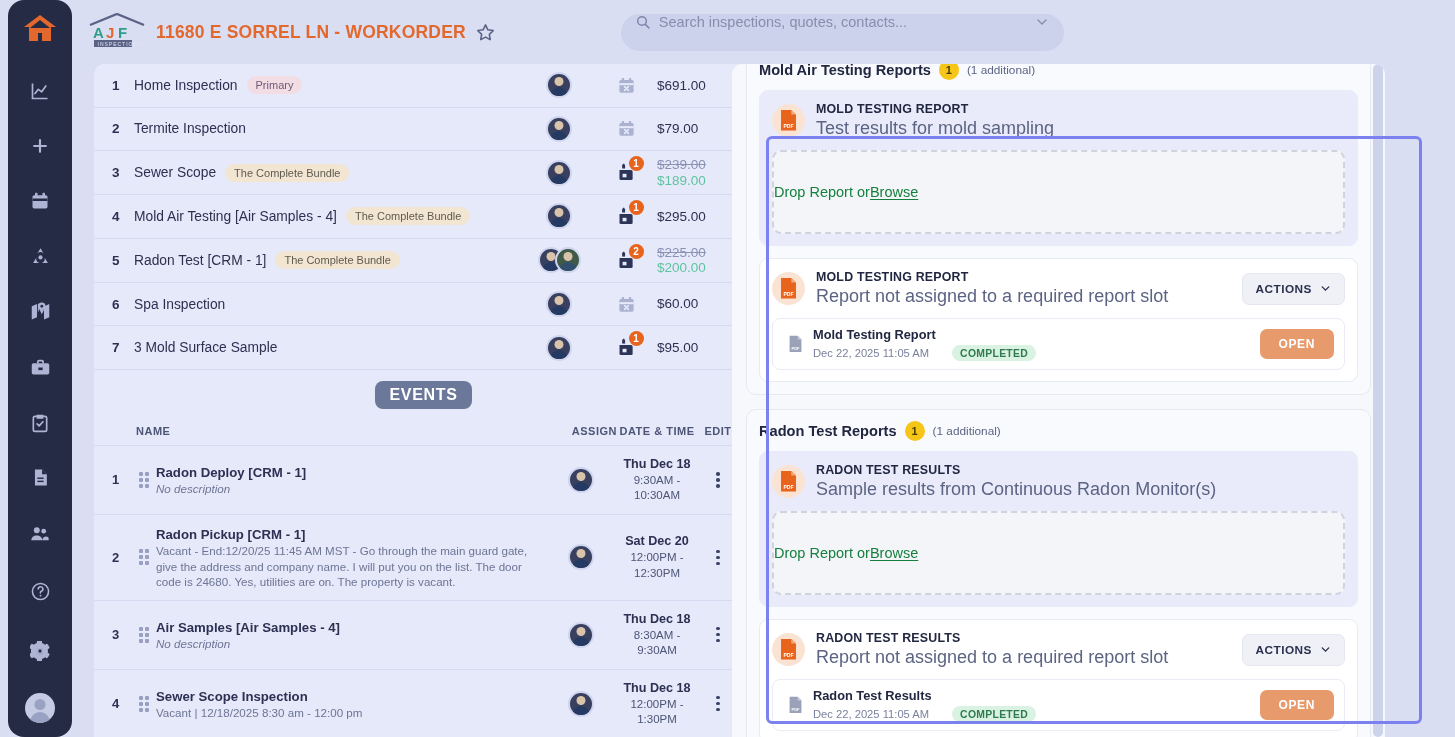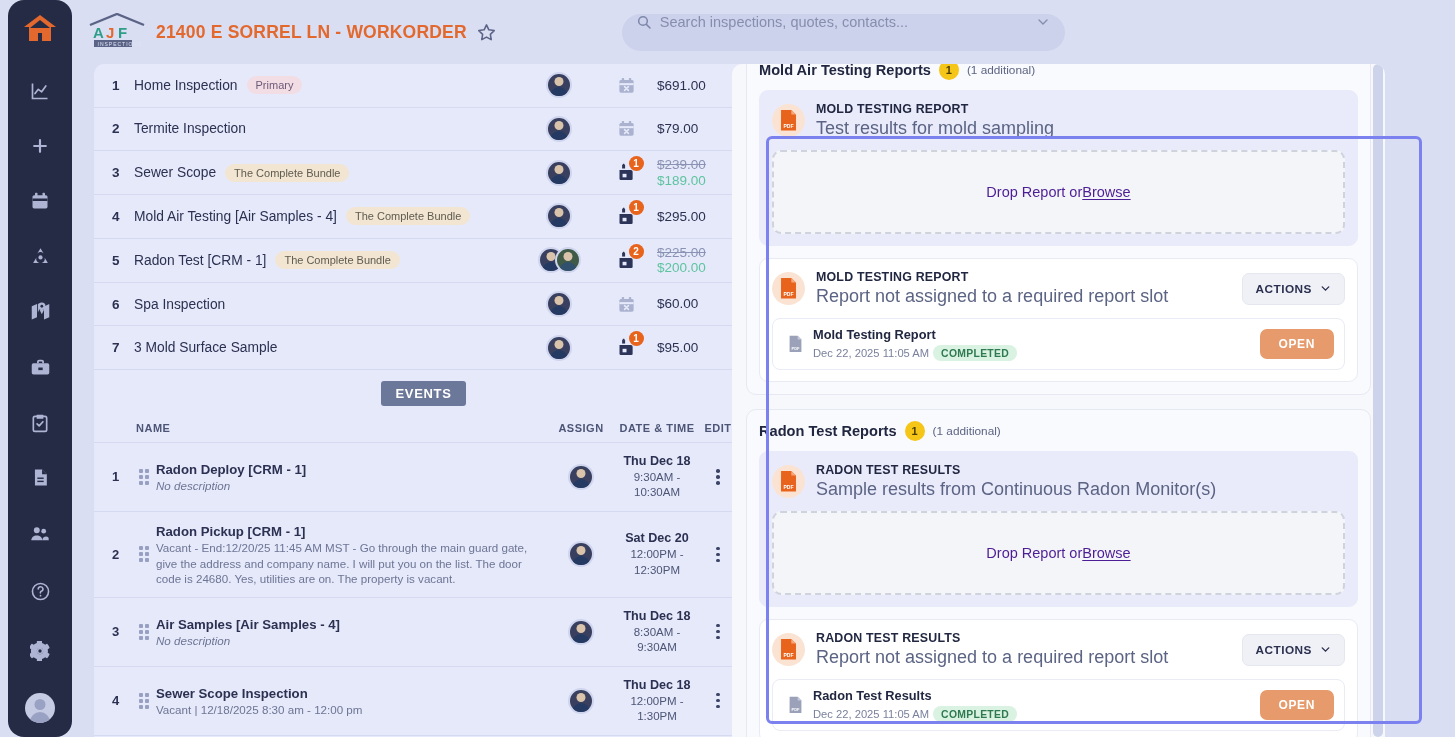--- a/index.html
+++ b/index.html
@@ -109,29 +109,29 @@
   .badge-ico { position:relative; display:flex; }
   .badge-ico .cnt {
     position:absolute; right:-7px; top:-6px; min-width:15px; height:15px;
     background:#e8631c; color:#fff; font-size:10px; font-weight:700;
     border-radius:50%; display:flex; align-items:center; justify-content:center;
     padding: 0 3px;
   }
 
   #events-chip-wrap { display:flex; justify-content:center; margin: 11px 0 8px; }
   #events-chip {
-    background:#6c7899; color:#fff; font-size:13px; font-weight:700; letter-spacing:.7px;
-    padding: 5px 14px; border-radius: 3px;
+    background:#6c7899; color:#fff; font-size:16px; font-weight:700; letter-spacing:.7px;
+    padding: 5px 14px; border-radius: 8px;
   }
   .ev-head {
     display:flex; align-items:center; padding: 0 14px 0 18px; height: 28px;
     font-size: 11px; font-weight:700; color:#4d5576; letter-spacing:.5px;
   }
   .ev-head .h-name { flex:1; padding-left: 24px; }
-  .ev-head .h-assign { width: 72px; text-align:center; }
+  .ev-head .h-assign { width: 72px; text-align:right; }
   .ev-head .h-date { width: 80px; text-align:center; }
   .ev-head .h-edit { width: 42px; text-align:center; }
 
   .ev-row {
     display:flex; align-items:center; padding: 10px 14px 10px 18px;
     border-top: 1px solid #d5daf0;
   }
   .ev-num { width: 20px; font-size: 13px; font-weight:700; color:#2c3152; }
   .grip { width: 24px; display:flex; justify-content:center; color:#97a0c2; }
   .grip .dots { display:grid; grid-template-columns: repeat(2, 4px); gap:2px; }
@@ -189,33 +189,33 @@
 
   .actions-btn {
     background:#eff1f6; border:1px solid #e4e7ef; border-radius:7px;
     font-size:11.8px; font-weight:700; color:#2b3050; letter-spacing:.5px;
     padding: 8px 12px; display:flex; align-items:center; gap:7px; cursor:pointer;
   }
 
   .dropzone {
     margin-top: 11px; border: 2px dashed #cfd3de; border-radius:9px;
     background:#f4f5f8; height: 84px;
-    display:flex; align-items:center; justify-content:center;
-    font-size:14.5px; color:#4c1d95; cursor:pointer;
+    display:flex; align-items:center; justify-content:flex-start;
+    font-size:14.5px; color:#15803d; cursor:pointer;
   }
   .dropzone u { text-underline-offset: 2px; }
 
   .doc-row {
     margin-top: 11px; background:#fff; border:1px solid #e9ecf4; border-radius:8px;
     padding: 8px 10px; display:flex; align-items:center;
   }
   .doc-ico { width:24px; display:flex; justify-content:center; color:#9aa1b8; flex:none; }
   .doc-txt { flex:1; padding-left: 6px;}
   .doc-t { font-size:12.8px; font-weight:700; color:#222741; }
-  .doc-meta { display:flex; align-items:center; gap:4px; margin-top:3px; }
+  .doc-meta { display:flex; align-items:center; gap:23px; margin-top:3px; }
   .doc-date { font-size:11.2px; color:#7a819c; }
   .doc-status {
     background:#d9f2e1; color:#2f7a50; font-size:10.4px; font-weight:600;
     padding:2.5px 8px; border-radius:9px; letter-spacing:.3px;
   }
   .open-btn {
     background:#e79a6b; color:#fff; font-size:12px; font-weight:700; letter-spacing:.6px;
     border:none; border-radius:7px; padding: 8px 19px; cursor:pointer;
   }
 
@@ -329,21 +329,21 @@
   <div id="brandmark">
     <svg width="58" height="34" viewBox="0 0 58 34">
       <path d="M2 12 L29 1 L56 12" fill="none" stroke="#5b6486" stroke-width="2.4"></path>
       <text x="5" y="25" font-family="Liberation Sans, sans-serif" font-size="15" font-weight="700" fill="#2e9e89">A</text>
       <text x="18" y="25" font-family="Liberation Sans, sans-serif" font-size="15" font-weight="700" fill="#e3682d">J</text>
       <text x="30" y="25" font-family="Liberation Sans, sans-serif" font-size="15" font-weight="700" fill="#2e9e89">F</text>
       <rect x="6" y="27" width="38" height="7" fill="#5b6486"></rect>
       <text x="9.5" y="32.6" font-family="Liberation Sans, sans-serif" font-size="5" fill="#dfe3f5" letter-spacing="1">INSPECTIONS</text>
     </svg>
   </div>
-  <div id="page-title">21400 E SORREL LN - WORKORDER</div>
+  <div id="page-title">11680 E SORREL LN - WORKORDER</div>
   <div id="fav-star">
     <svg width="21" height="21" viewBox="0 0 24 24" fill="none" stroke="#5b6486" stroke-width="1.8" stroke-linejoin="round">
         <path d="M12 3.3l2.7 5.6 6.1.9-4.4 4.3 1 6.1-5.4-2.9-5.4 2.9 1-6.1L3.2 9.8l6.1-.9z"></path>
       </svg>
   </div>
 
   <div id="search-wrap">
     <span class="s-ico">
       <svg width="16" height="16" viewBox="0 0 24 24" fill="none" stroke="#7e87ab" stroke-width="2.3" stroke-linecap="round">
           <circle cx="10.5" cy="10.5" r="6.5"></circle>

